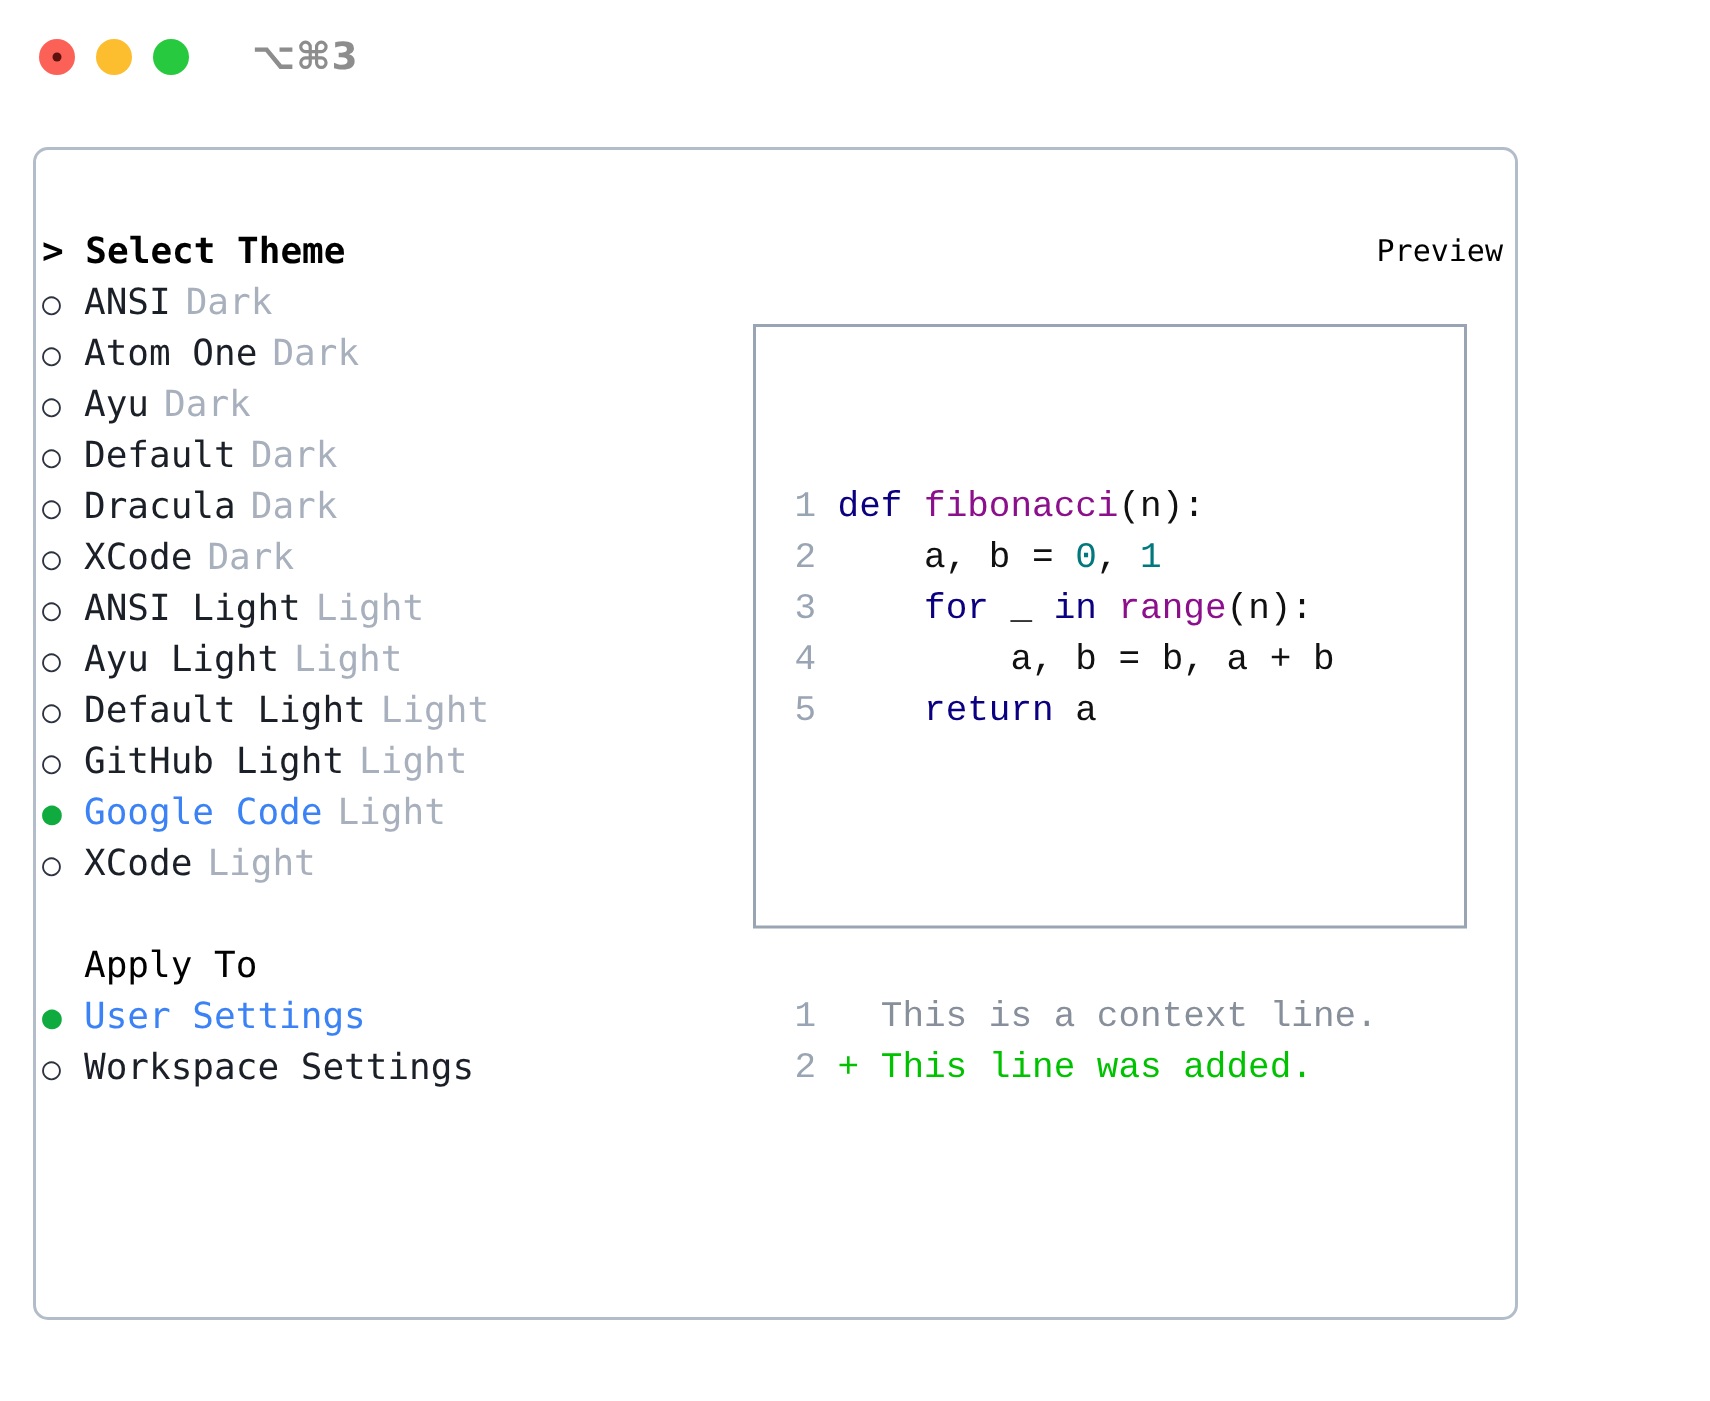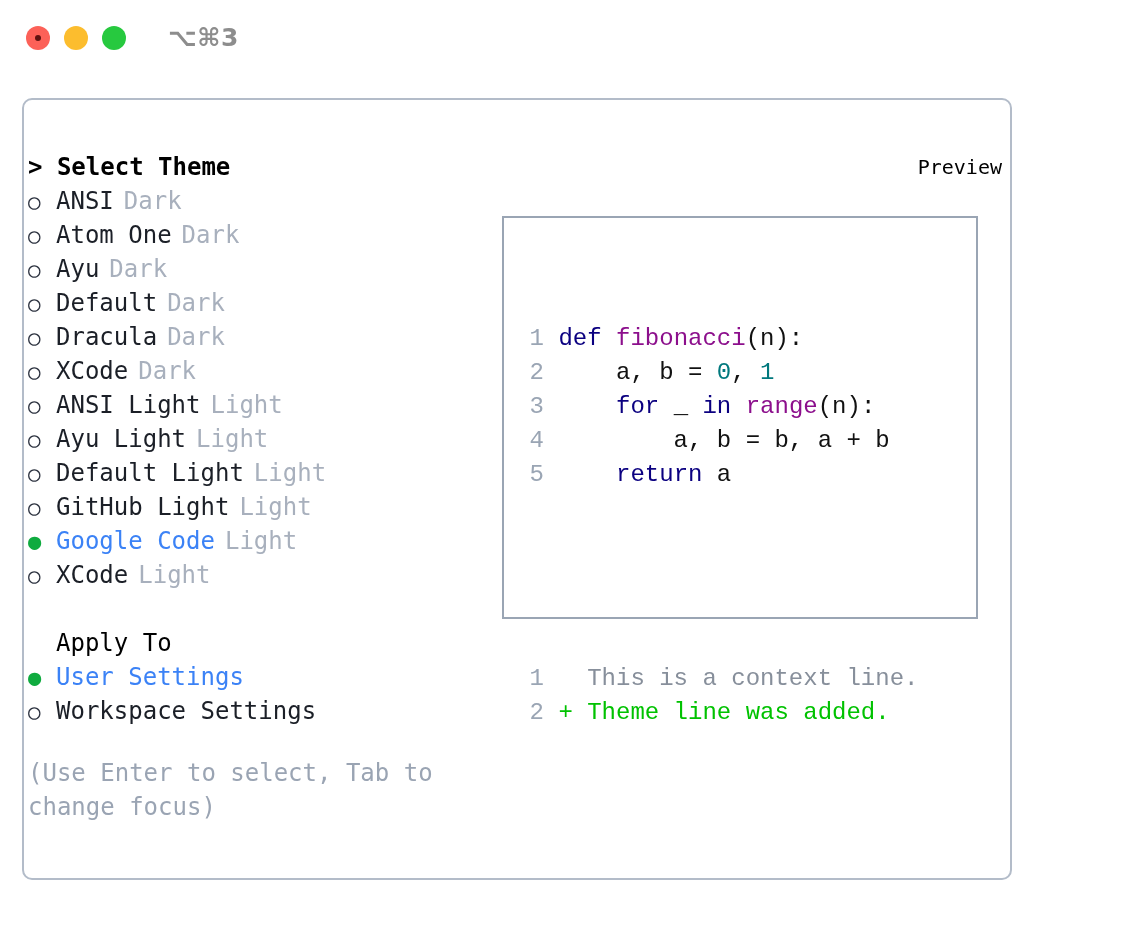--- a/index.html
+++ b/index.html
@@ -228,29 +228,28 @@
 
         <div class="spacer-lg"></div>
 
         <div class="section-head plain">Apply To</div>
 
         <div id="apply-list">
             <div class="opt-row"><span class="marker sel">●</span><span class="opt-name sel">User Settings</span></div>
             <div class="opt-row"><span class="marker">○</span><span class="opt-name">Workspace Settings</span></div>
           </div>
 
-        <div class="hint">(Use Enter to select, Tab to change focus)</div>
       </div>
 
       <div class="right-col">
         <div class="preview-label">Preview</div>
         <div class="preview-box">
           <div class="code">
             <div id="code-block"><div class="code-line"><span class="ln">1</span><span class="tok-kw"> def </span><span class="tok-fn">fibonacci</span><span class="tok-txt">(n):</span></div><div class="code-line"><span class="ln">2</span><span class="tok-txt">     a, b = </span><span class="tok-num">0</span><span class="tok-txt">, </span><span class="tok-num">1</span></div><div class="code-line"><span class="ln">3</span><span class="tok-txt">     </span><span class="tok-kw">for</span><span class="tok-txt"> _ </span><span class="tok-kw">in</span><span class="tok-txt"> </span><span class="tok-fn">range</span><span class="tok-txt">(n):</span></div><div class="code-line"><span class="ln">4</span><span class="tok-txt">         a, b = b, a + b</span></div><div class="code-line"><span class="ln">5</span><span class="tok-txt">     </span><span class="tok-kw">return</span><span class="tok-txt"> a</span></div></div>
             <div class="gap-line"></div>
-            <div id="diff-block"><div class="code-line"><span class="ln">1</span><span class="tok-ctx">   This is a context line.</span></div><div class="code-line"><span class="ln">2</span><span class="tok-add"> + Theme line was added.</span></div></div>
+            <div id="diff-block"><div class="code-line"><span class="ln">1</span><span class="tok-ctx">   This is a context line.</span></div><div class="code-line"><span class="ln">2</span><span class="tok-add"> + This line was added.</span></div></div>
           </div>
         </div>
       </div>
 
     </div>
   </div>
 </div>
 
 </body></html>

